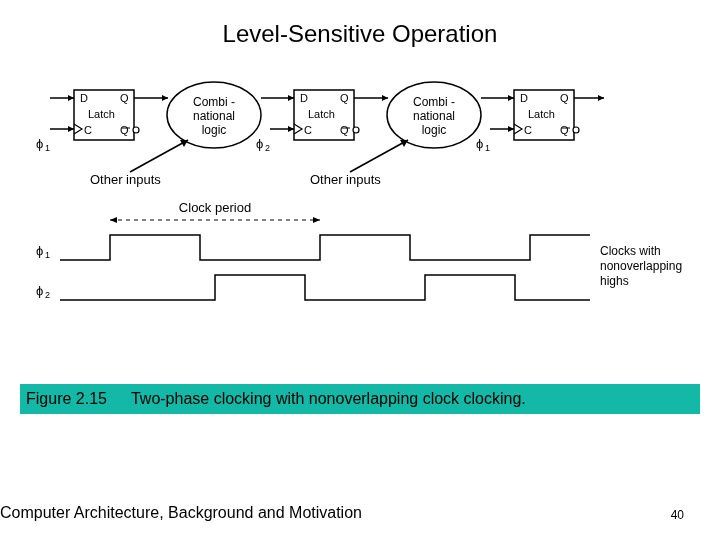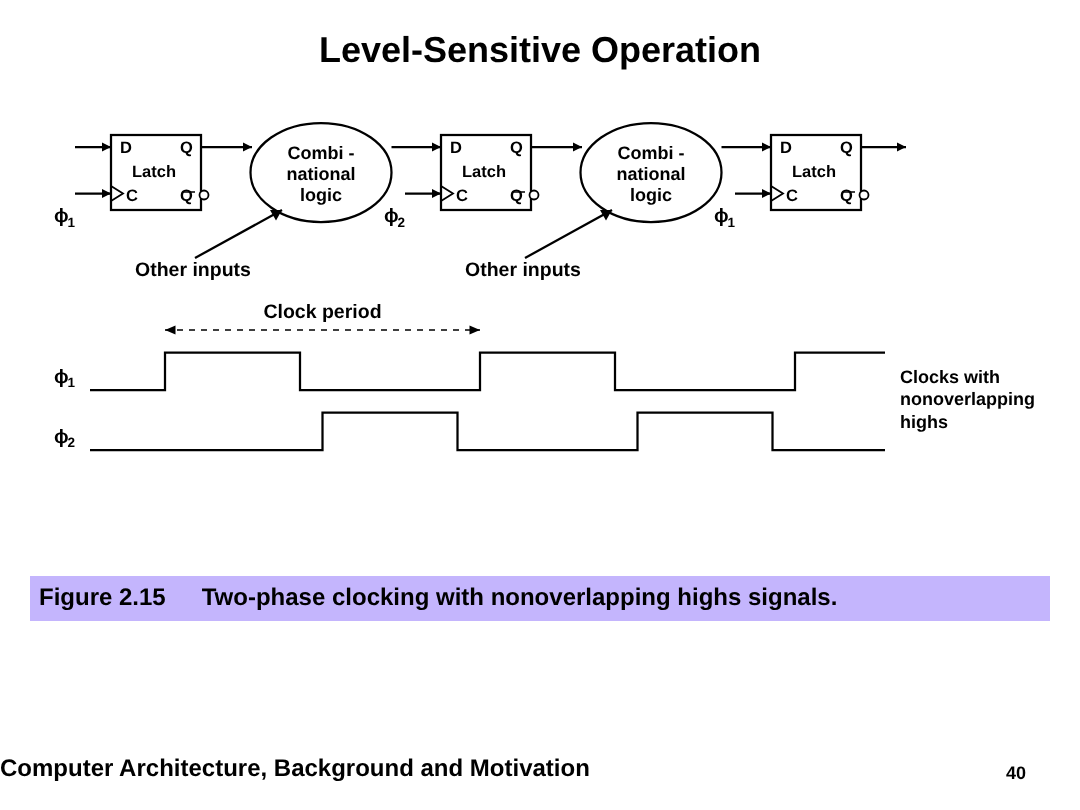--- a/index.html
+++ b/index.html
@@ -8,21 +8,20 @@
     width: 720px;
     height: 540px;
     background: #fff;
     font-family: Arial, Helvetica, sans-serif;
     color: #000;
   }
   .slide {
     position: relative;
     width: 720px;
     height: 540px;
-    font-weight: bold;
   }
   .title {
     position: absolute;
     top: 20px;
     left: 0;
     width: 720px;
     text-align: center;
     font-size: 24px;
   }
   .diagram {
@@ -31,21 +30,21 @@
     left: 30px;
     width: 660px;
     height: 280px;
   }
   .caption-bar {
     position: absolute;
     left: 20px;
     top: 384px;
     width: 680px;
     height: 30px;
-    background: #c4b5fd;
+    background: #14b8a6;
     display: flex;
     align-items: center;
     font-size: 16px;
   }
   .caption-bar .fig {
     padding-left: 6px;
     padding-right: 24px;
   }
   .footer {
     position: absolute;
@@ -190,19 +189,19 @@
         <text x="570" y="175" font-size="12">Clocks with</text>
         <text x="570" y="190" font-size="12">nonoverlapping</text>
         <text x="570" y="205" font-size="12">highs</text>
       </g>
 
     </svg>
   </div>
 
   <div class="caption-bar">
     <span class="fig">Figure 2.15</span>
-    <span>Two-phase clocking with nonoverlapping highs signals.</span>
+    <span>Two-phase clocking with nonoverlapping clock clocking.</span>
   </div>
 
   <div class="footer">Computer Architecture, Background and Motivation</div>
   <div class="page-num">40</div>
 
 </div>
 
 </body></html>

